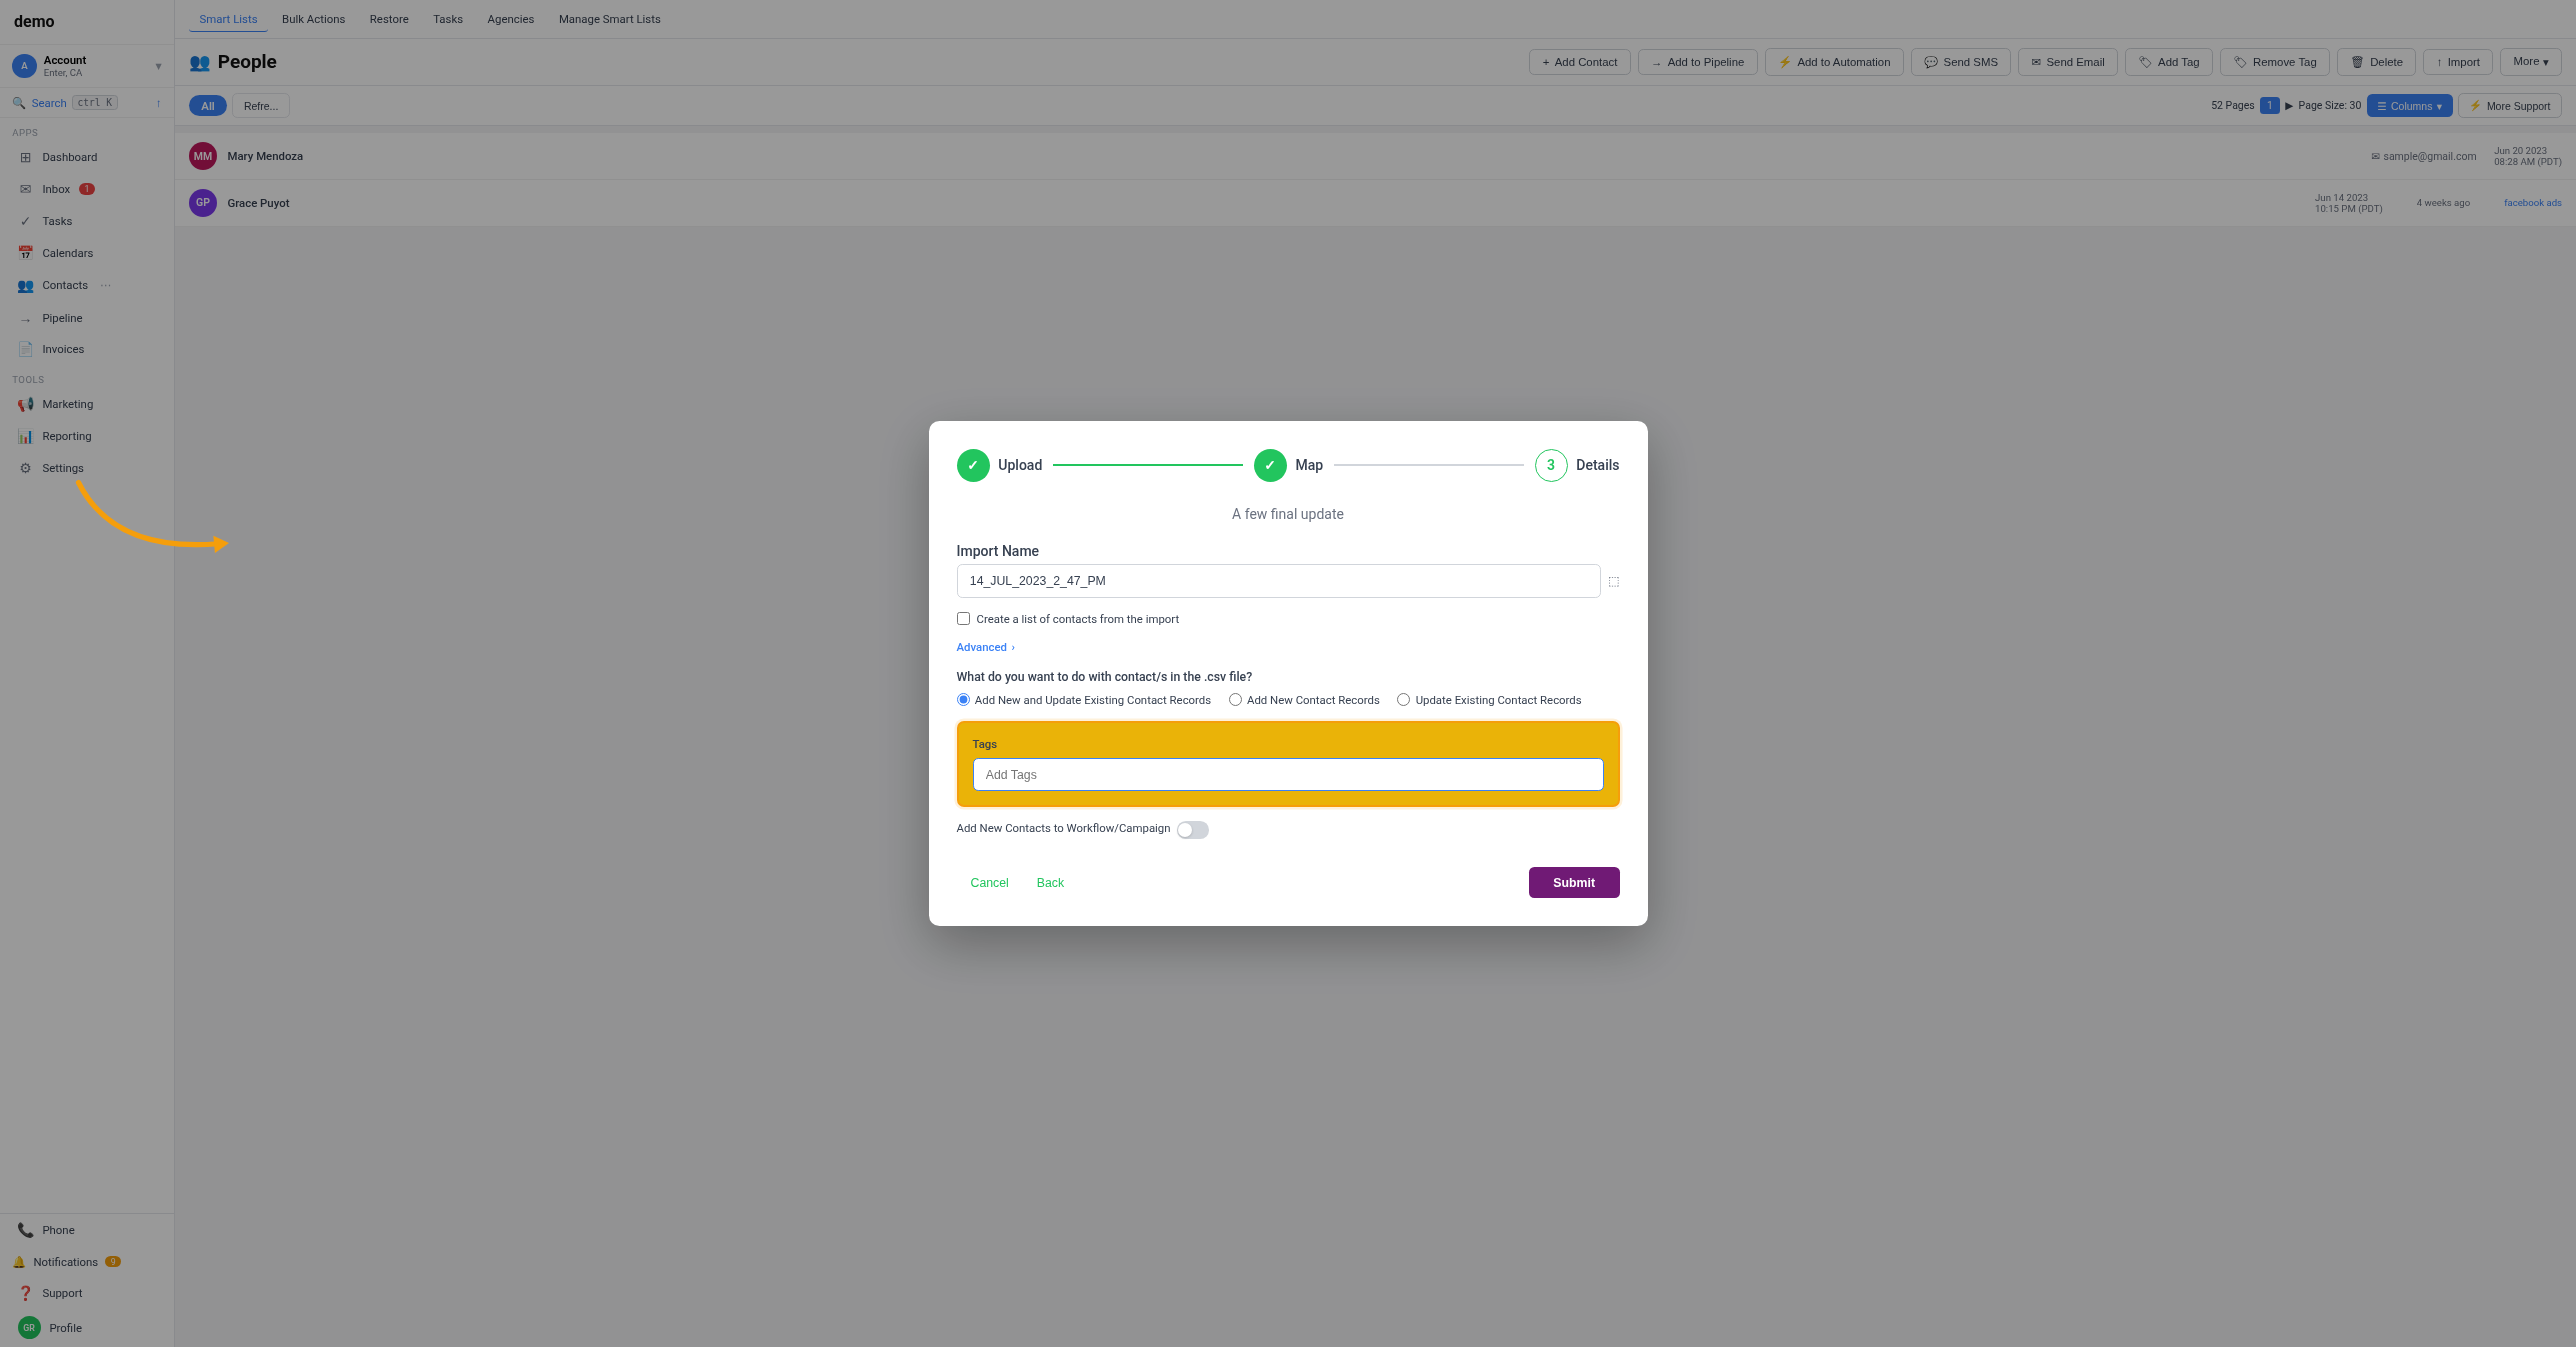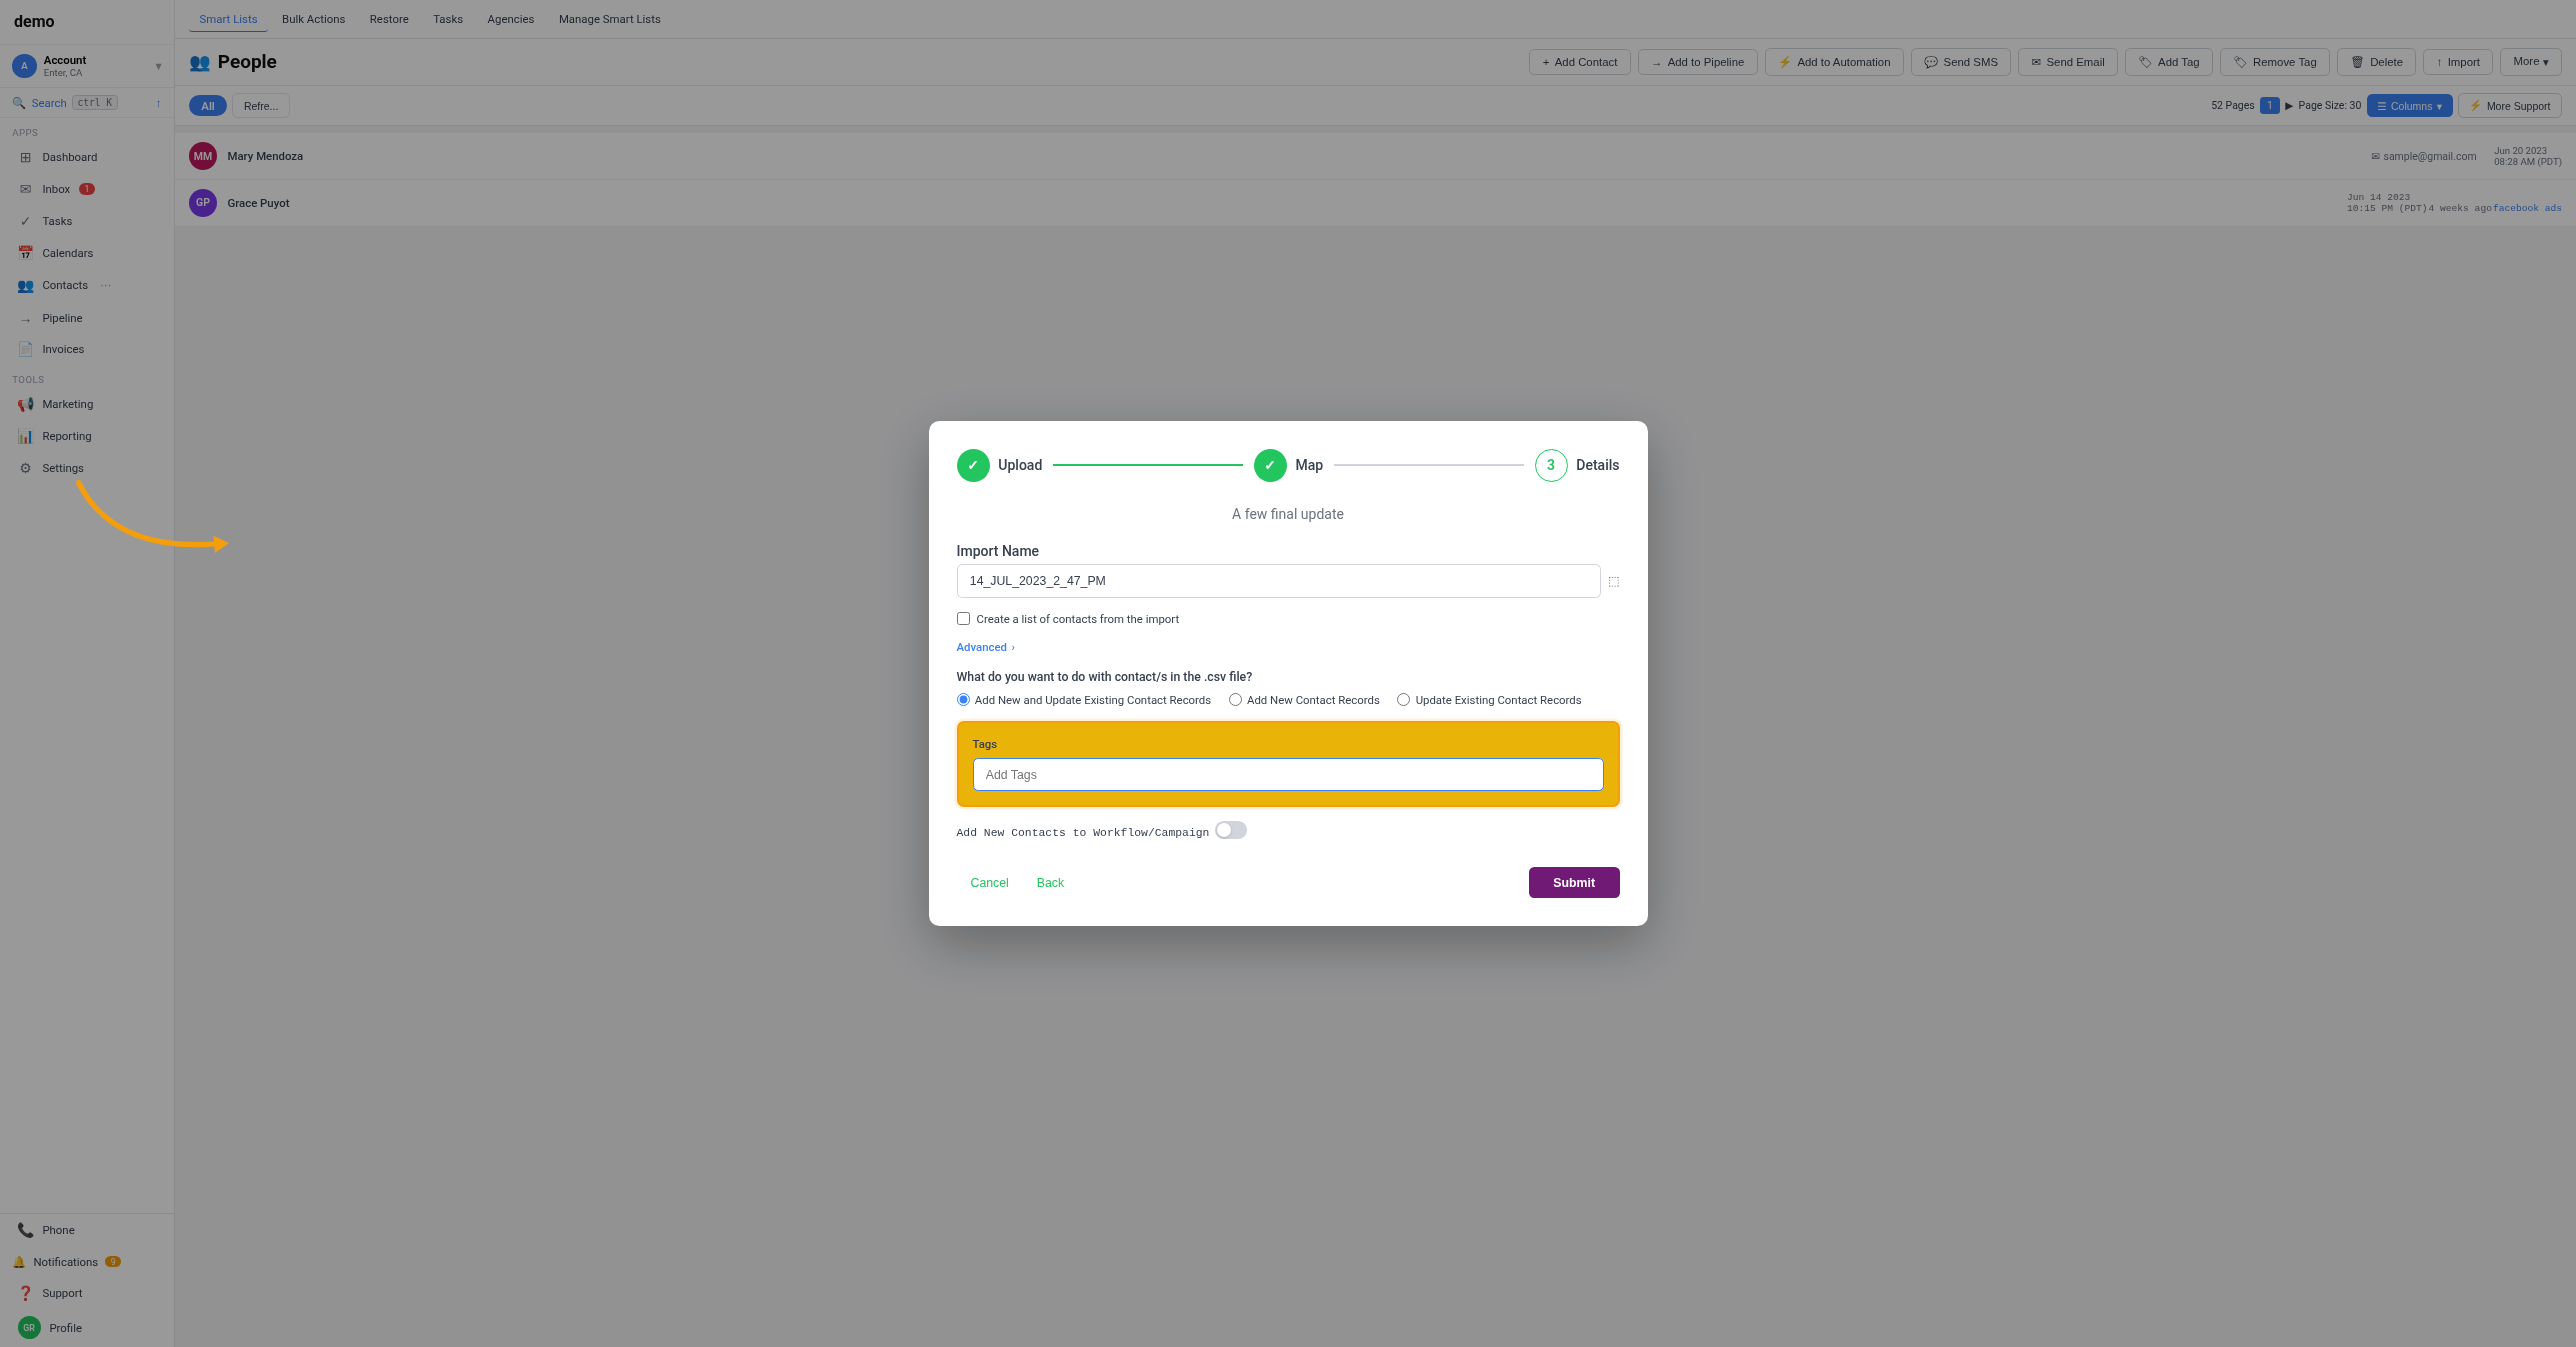--- a/index.html
+++ b/index.html
@@ -89,21 +89,21 @@
     .add-pref-btn { color: #3b82f6; font-size: 11.4px; cursor: pointer; white-space: nowrap; font-weight: 500; }
 
     .dont-update-row { display: flex; align-items: center; gap: 7px; font-size: 11.4px; color: #374151; margin-top: 8.8px; }
     .dont-update-row input[type="checkbox"] { accent-color: #3b82f6; width: 13px; height: 13px; }
 
     
     .tags-section { border: 2.2px solid #f59e0b; border-radius: 7px; padding: 14px; margin-bottom: 14px; background: #eab308; box-shadow: 0 0 0 2.6px rgba(245,158,11,0.15); }
     .tags-label { font-size: 11.4px; color: #374151; margin-bottom: 7px; font-weight: 500; }
     .tags-input { width: 100%; border: 1.3px solid #3b82f6; border-radius: 5.3px; padding: 8.8px 12.3px; font-size: 12.3px; color: #374151; background: #fff; outline: none; }
 
-    .workflow-row { display: flex; align-items: flex-end; gap: 6px; font-size: 11.4px; color: #374151; margin-bottom: 14px; font-family: Liberation Mono, monospace; }
+    .workflow-row { display: flex; align-items: flex-start; gap: 6px; font-size: 11.4px; color: #374151; margin-bottom: 14px; }
     .toggle { width: 32px; height: 17.5px; border-radius: 8.8px; background: #d1d5db; cursor: pointer; position: relative; }
     .toggle::after { content: ''; position: absolute; width: 14px; height: 14px; border-radius: 50%; background: #fff; top: 1.8px; left: 1.8px; transition: left 0.2s; box-shadow: 0 0.9px 2.6px rgba(0,0,0,0.2); }
 
     
     .dialog-footer { display: flex; align-items: center; padding-top: 14px; }
     .cancel-btn { background: none; border: none; color: #22c55e; font-size: 12.3px; cursor: pointer; padding: 7px 14px; }
     .back-btn { background: none; border: none; color: #22c55e; font-size: 12.3px; cursor: pointer; padding: 7px 14px; }
     .submit-btn { margin-left: auto; background: #701a75; color: #fff; border: none; border-radius: 5.3px; padding: 8.8px 24.5px; font-size: 12.3px; cursor: pointer; font-weight: 600; }
 
     
@@ -303,21 +303,21 @@
             <div class="contact-date">Jun 20 2023</div>
             <div class="contact-date">08:28 AM (PDT)</div>
           </div>
         </div>
       </div>
       <div class="table-row-bg">
         <div class="avatar-circle" style="background:#7c3aed;text-align:center;">GP</div>
         <div>
           <div class="contact-name">Grace Puyot</div>
         </div>
-        <div style="margin-left:auto; display:flex; gap:1px; align-items:flex-end;font-family:Liberation Mono, monospace;">
+        <div style="margin-left:auto; display:flex; gap:34px; align-items:center;">
           <div>
             <div class="contact-date">Jun 14 2023</div>
             <div class="contact-date">10:15 PM (PDT)</div>
           </div>
           <div class="contact-date">4 weeks ago</div>
           <div class="contact-source">facebook ads</div>
         </div>
       </div>
     </div>
 

